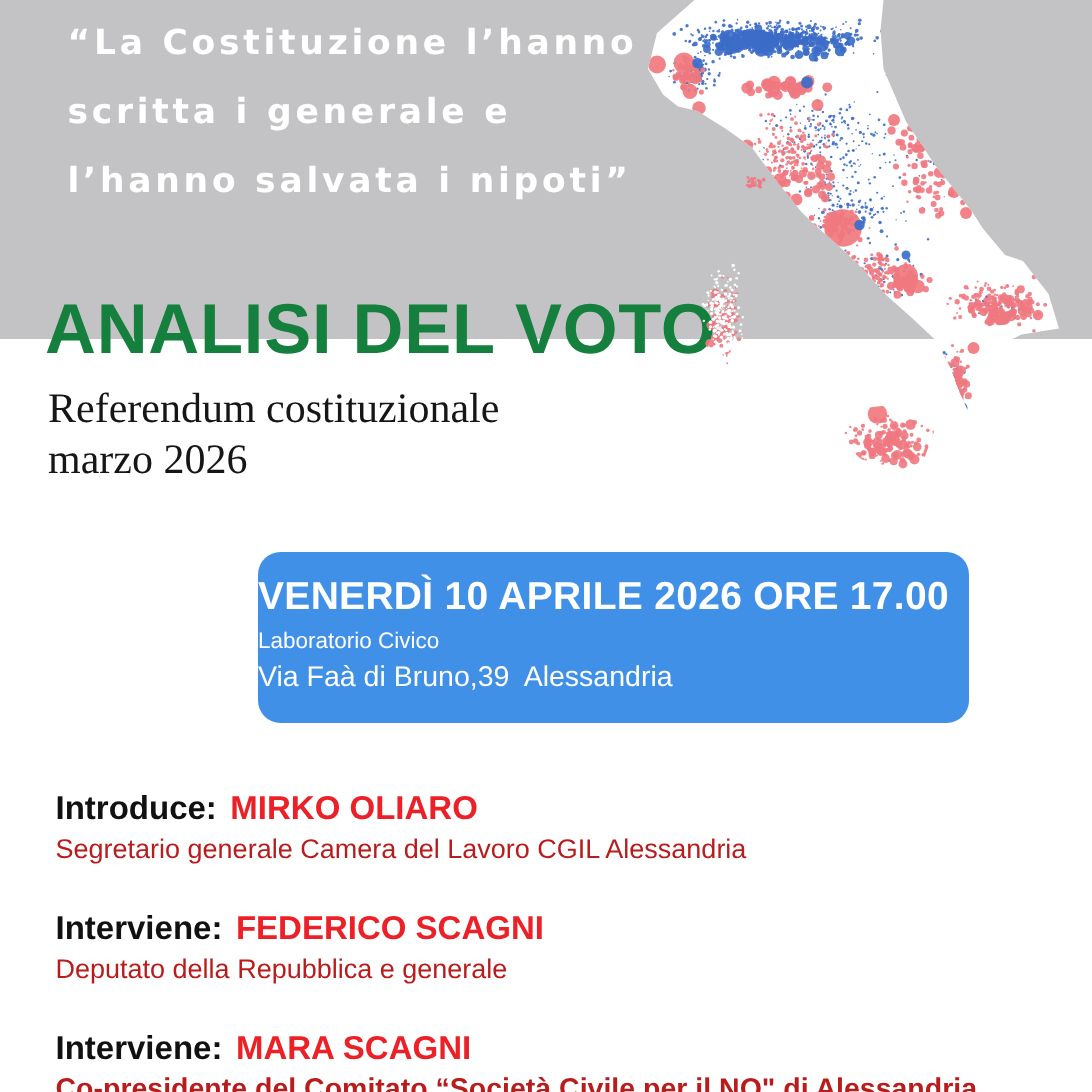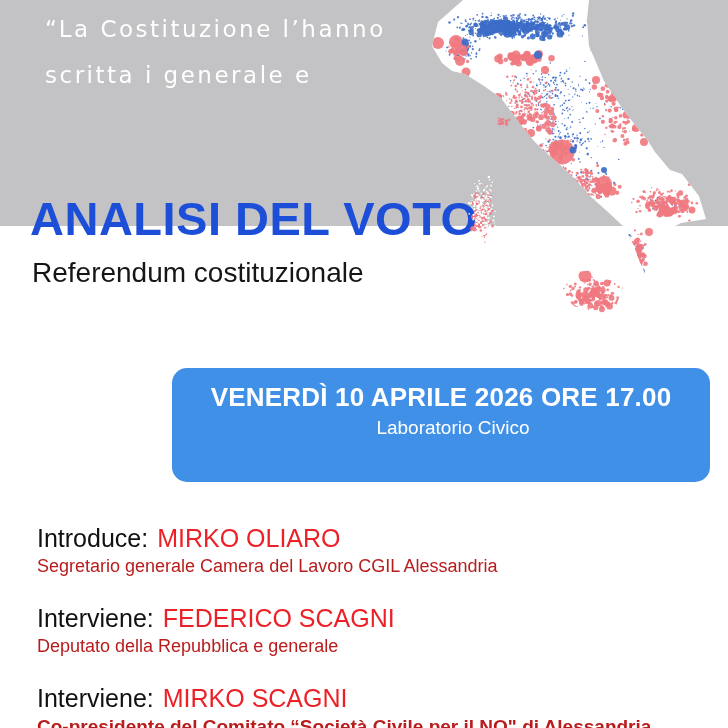--- a/index.html
+++ b/index.html
@@ -2,56 +2,58 @@
 <html><head>
 <meta charset="utf-8">
 <style>
   html,body{margin:0;padding:0;background:#fff;}
   .poster{
     position:relative;width:728px;height:728px;background:#ffffff;
     overflow:hidden;font-family:"Liberation Sans",sans-serif;
   }
   .gray-band{position:absolute;left:0;top:0;width:728px;height:226px;background:#c3c3c5;}
   .quote{position:absolute;left:45px;top:6px;width:400px;color:#ffffff;
-    font-family:"DejaVu Sans",sans-serif;font-size:23px;font-weight:400;
+    font-family:"DejaVu Sans",sans-serif;font-size:23px;font-weight:700;
     letter-spacing:2.5px;line-height:46px;z-index:2;}
-  .title{position:absolute;left:30px;top:194px;margin:0;color:#1d4ed8;
+  .title{position:absolute;left:30px;top:194px;margin:0;color:#15803d;
     font-size:47px;font-weight:700;letter-spacing:0.5px;line-height:1.05;z-index:3;}
   .subtitle{position:absolute;left:32px;top:256px;color:#161616;
-    font-size:28px;line-height:34px;z-index:3;}
+    font-size:28px;line-height:34px;z-index:3;font-family:Liberation Serif, serif;}
   .map-svg{position:absolute;left:408px;top:0;width:320px;height:340px;z-index:4;pointer-events:none;}
-  .banner{position:absolute;left:172px;top:368px;width:538px;height:114px;
-    background:#4090e8;border-radius:15px;color:#ffffff;text-align:center;
+  .banner{position:absolute;left:172px;top:368px;width:474px;height:114px;
+    background:#4090e8;border-radius:15px;color:#ffffff;text-align:left;
     box-sizing:border-box;padding-top:13px;z-index:3;}
   .banner-datetime{font-size:26px;font-weight:700;line-height:32px;letter-spacing:0.2px;}
-  .banner-venue{font-size:19px;line-height:24px;margin-top:3px;margin-left:24px;}
+  .banner-venue{font-size:15px;line-height:24px;margin-top:3px;}
   .banner-address{font-size:19px;line-height:23px;white-space:pre;}
   .speakers{position:absolute;left:37px;top:524px;width:684px;z-index:3;}
   .speaker{margin-bottom:26px;}
-  .speaker-heading{font-size:25px;font-weight:400;color:#111;line-height:29px;}
+  .speaker-heading{font-size:22px;font-weight:700;color:#111;line-height:29px;}
   .speaker-name{color:#ec2127;margin-left:9px;}
   .desc{font-size:18px;color:#b91c1c;line-height:23px;margin-top:2px;}
   .desc.strong{font-weight:700;font-size:19px;}
 </style>
 </head>
 <body>
 
 <div class="poster">
 
   <div class="gray-band"></div>
 
   <div class="quote">
     <div>“La Costituzione l’hanno</div>
     <div>scritta i generale e</div>
+    <div>l’hanno salvata i nipoti”</div>
   </div>
 
   <h1 class="title">ANALISI DEL VOTO</h1>
 
   <div class="subtitle">
     <div>Referendum costituzionale</div>
+    <div>marzo 2026</div>
   </div>
 
   <svg class="map-svg" viewBox="0 0 320 340">
     <defs>
       <clipPath id="italy-clip">
         <path d="M55,0 L30,22 L24,46 L34,63 L44,71 L57,74 L76,86 L93,98 L110,121 L126,141 L133,148 L150,163 L166,178 L182,196 L200,212 L216,227 L226,246 L232,262 L239,278 L247,272 L252,252 L257,236 L263,228 L273,223 L298,219 L291,196 L274,174 L262,170 L247,152 L240,141 L216,111 L196,81 L181,46 L179,20 L181,0 Z"></path>
         <ellipse cx="74" cy="212" rx="19" ry="43"></ellipse>
         <path d="M148,290 L168,272 L204,268 L216,284 L203,320 L166,306 Z"></path>
         <ellipse cx="95" cy="122" rx="9" ry="6"></ellipse>
       </clipPath>
@@ -2757,30 +2759,31 @@
         <circle cx="130.0" cy="55.0" r="4.00" fill="#3b6cc8" fill-opacity="0.92"></circle>
         <circle cx="165.0" cy="150.0" r="3.50" fill="#3b6cc8" fill-opacity="0.92"></circle>
         <circle cx="196.0" cy="170.0" r="3.00" fill="#3b6cc8" fill-opacity="0.92"></circle>
         <circle cx="233.0" cy="272.0" r="4.00" fill="#3b6cc8" fill-opacity="0.92"></circle>
       </g>
   </svg>
 
   <div class="banner">
     <div class="banner-datetime">VENERDÌ 10 APRILE 2026 ORE 17.00</div>
     <div class="banner-venue">Laboratorio Civico</div>
+    <div class="banner-address">Via Faà di Bruno,39  Alessandria</div>
   </div>
 
   <div class="speakers">
     <div class="speaker">
       <div class="speaker-heading"><span>Introduce:</span><span class="speaker-name">MIRKO OLIARO</span></div>
       <div class="desc">Segretario generale Camera del Lavoro CGIL Alessandria</div>
     </div>
     <div class="speaker">
       <div class="speaker-heading"><span>Interviene:</span><span class="speaker-name">FEDERICO SCAGNI</span></div>
       <div class="desc">Deputato della Repubblica e generale</div>
     </div>
     <div class="speaker">
-      <div class="speaker-heading"><span>Interviene:</span><span class="speaker-name">MIRKO SCAGNI</span></div>
+      <div class="speaker-heading"><span>Interviene:</span><span class="speaker-name">MARA SCAGNI</span></div>
       <div class="desc strong">Co-presidente del Comitato “Società Civile per il NO" di Alessandria</div>
     </div>
   </div>
 
 </div>
 
 </body></html>

